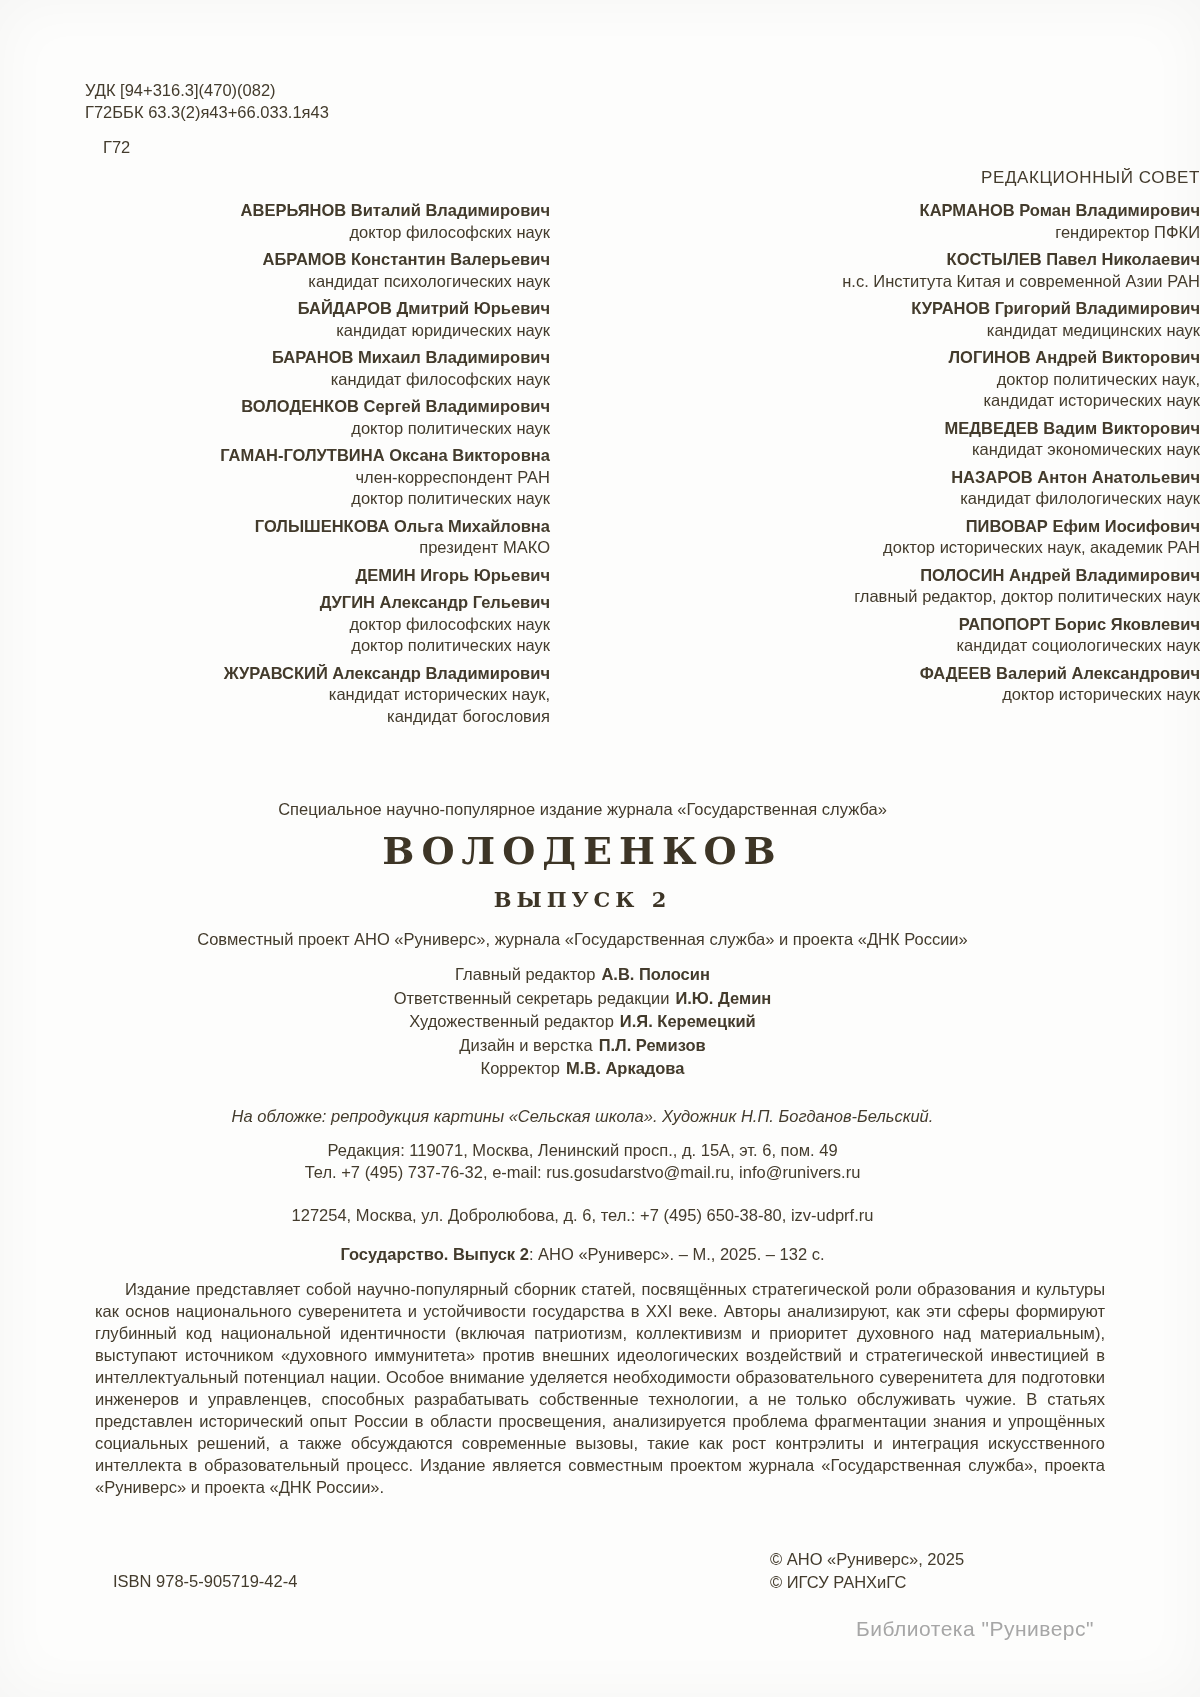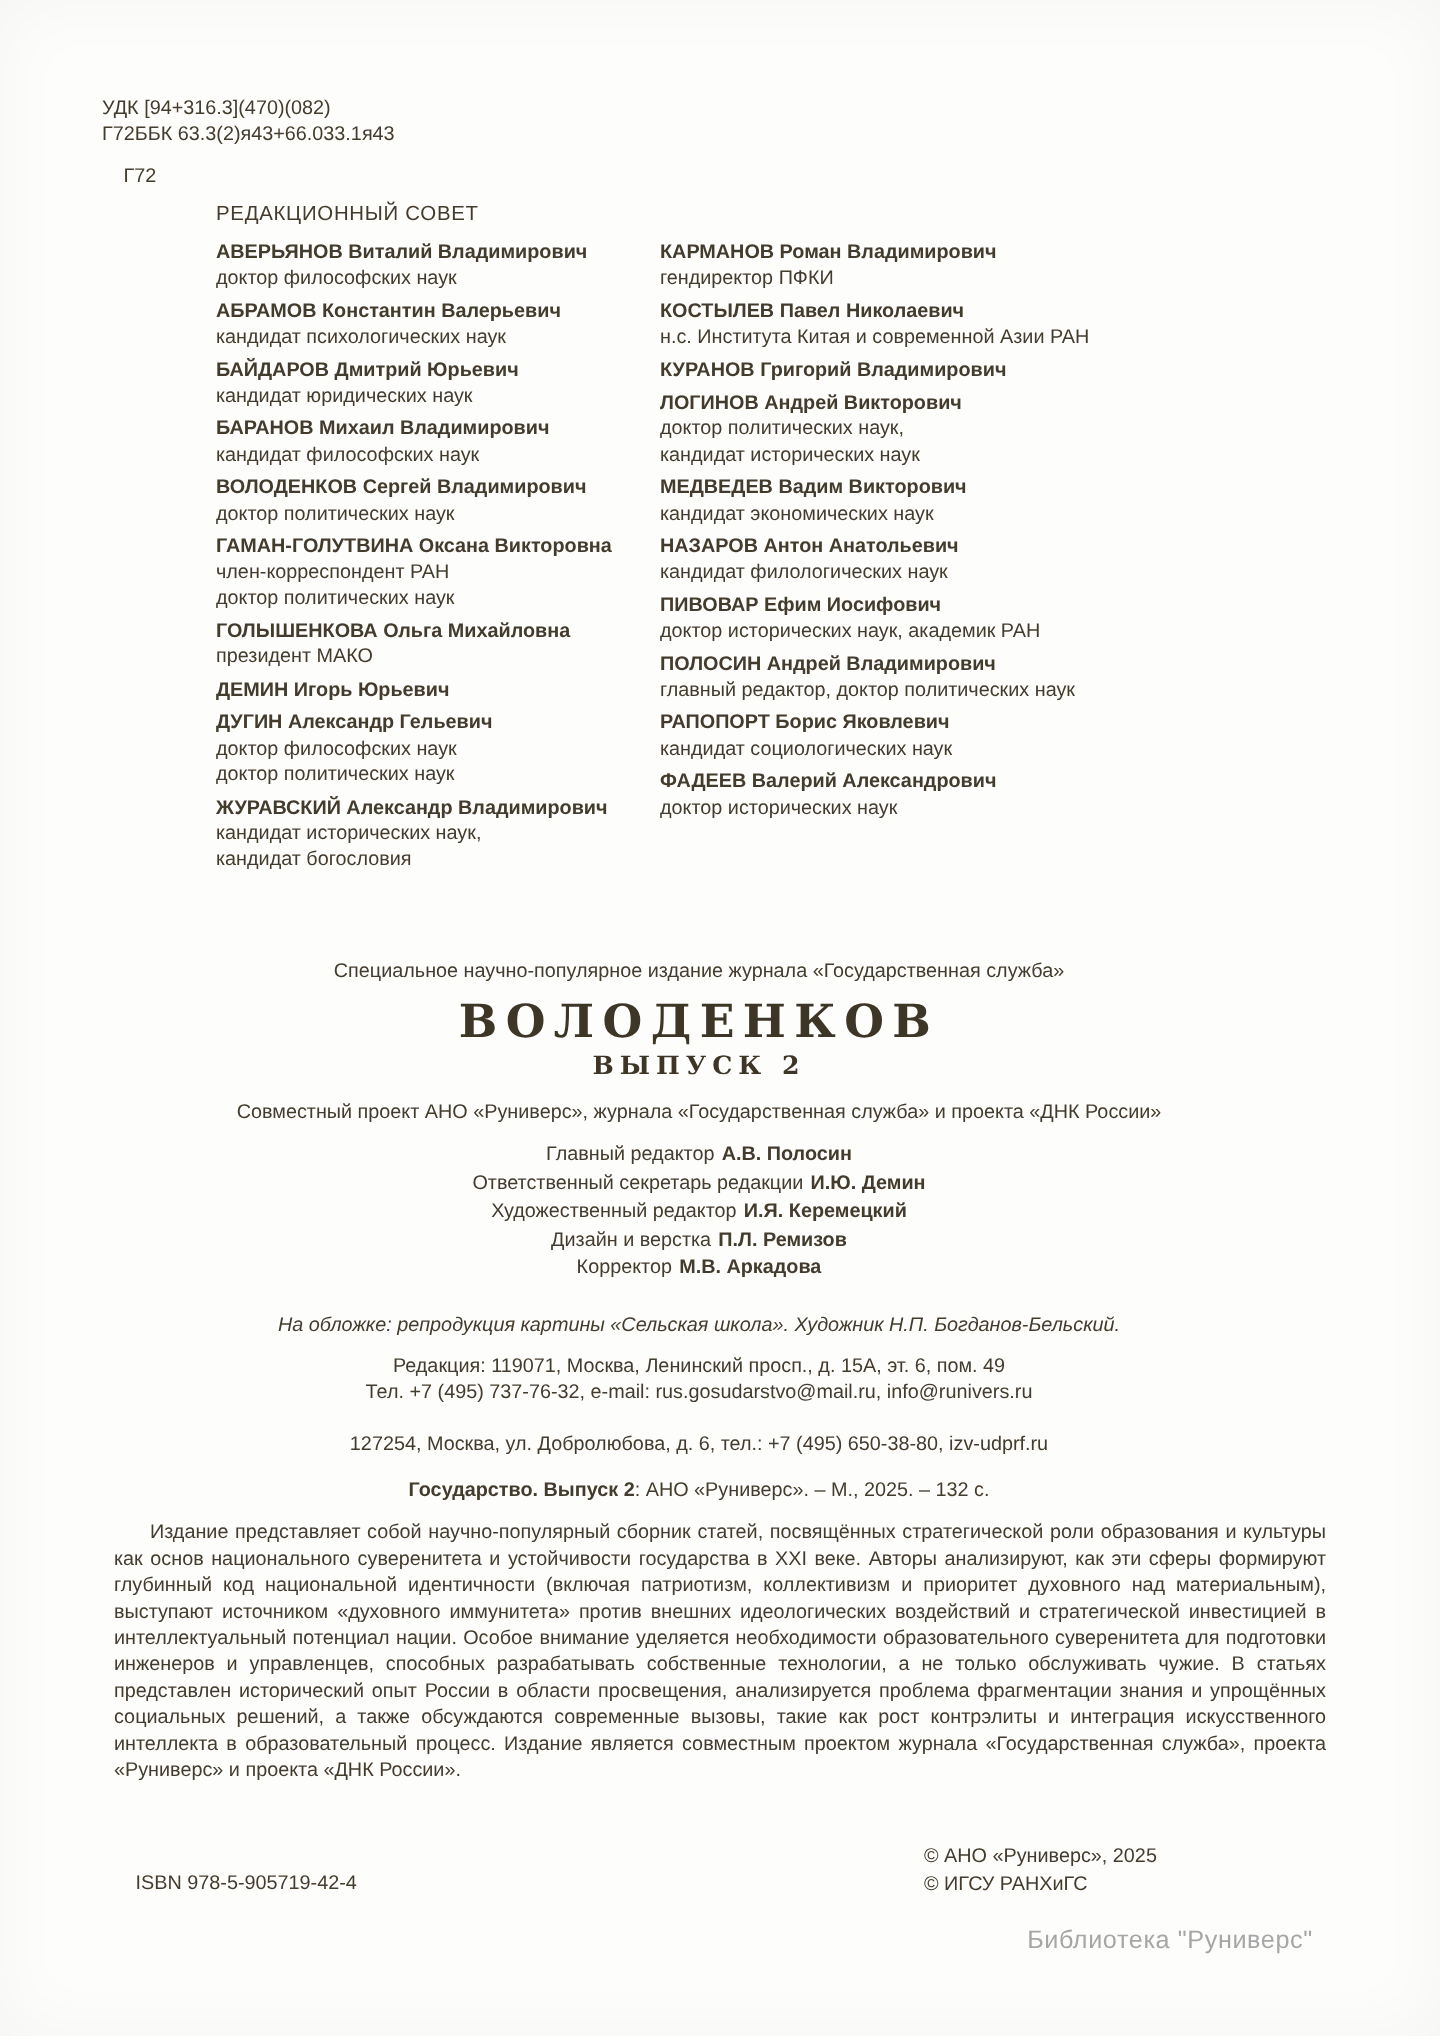--- a/index.html
+++ b/index.html
@@ -11,39 +11,39 @@
     color:#433b2c;
     font-size:16.5px;
     line-height:21.5px;
     box-sizing:border-box;
     padding-top:80px;
     overflow:hidden;
   }
   .udk-block{margin-left:85px;}
   .udk-line{white-space:nowrap;}
   .g72{margin-left:18px;margin-top:14px;}
-  .board{margin-left:180px;margin-top:8px;}
+  .board{margin-left:180px;margin-top:8px;text-align:right;}
   .board-title{letter-spacing:0.6px;margin-bottom:12px;font-size:17px;}
   .board-cols{display:flex;}
   .board-col-left{width:370px;flex:0 0 370px;}
   .board-col-right{flex:1;}
   .entry{margin-bottom:6px;}
   .bname{font-weight:bold;}
   .bdesc{white-space:pre-line;}
   .mid{padding-left:95px;padding-right:130px;text-align:center;}
   .subtitle{margin-top:66px;text-align:center;}
   .big-title{
     font-family:"DejaVu Serif",serif;font-weight:bold;
     font-size:38px;line-height:40px;letter-spacing:7px;
     margin-top:10px;color:#3d3526;
   }
   .issue{
     font-family:"DejaVu Serif",serif;font-weight:bold;
     font-size:21px;line-height:24px;letter-spacing:5px;
-    margin-top:5px;color:#3d3526;
+    margin-top:17px;color:#3d3526;
   }
   .project{margin-top:17px;}
   .staff{margin-top:13px;}
   .staff-line{line-height:23.5px;}
   .staff-name{font-weight:bold;margin-left:6px;}
   .cover-note{margin-top:25px;font-style:italic;}
   .contacts{margin-top:12px;}
   .contacts div{line-height:22px;}
   .print-block{margin-top:21px;}
   .print-block div{line-height:22px;}
@@ -130,20 +130,21 @@
         <div class="entry">
           <div class="bname">КАРМАНОВ Роман Владимирович</div>
           <div class="bdesc">гендиректор ПФКИ</div>
         </div>
         <div class="entry">
           <div class="bname">КОСТЫЛЕВ Павел Николаевич</div>
           <div class="bdesc">н.с. Института Китая и современной Азии РАН</div>
         </div>
         <div class="entry">
           <div class="bname">КУРАНОВ Григорий Владимирович</div>
+          <div class="bdesc">кандидат медицинских наук</div>
         </div>
         <div class="entry">
           <div class="bname">ЛОГИНОВ Андрей Викторович</div>
           <div class="bdesc">доктор политических наук,
 кандидат исторических наук</div>
         </div>
         <div class="entry">
           <div class="bname">МЕДВЕДЕВ Вадим Викторович</div>
           <div class="bdesc">кандидат экономических наук</div>
         </div>

